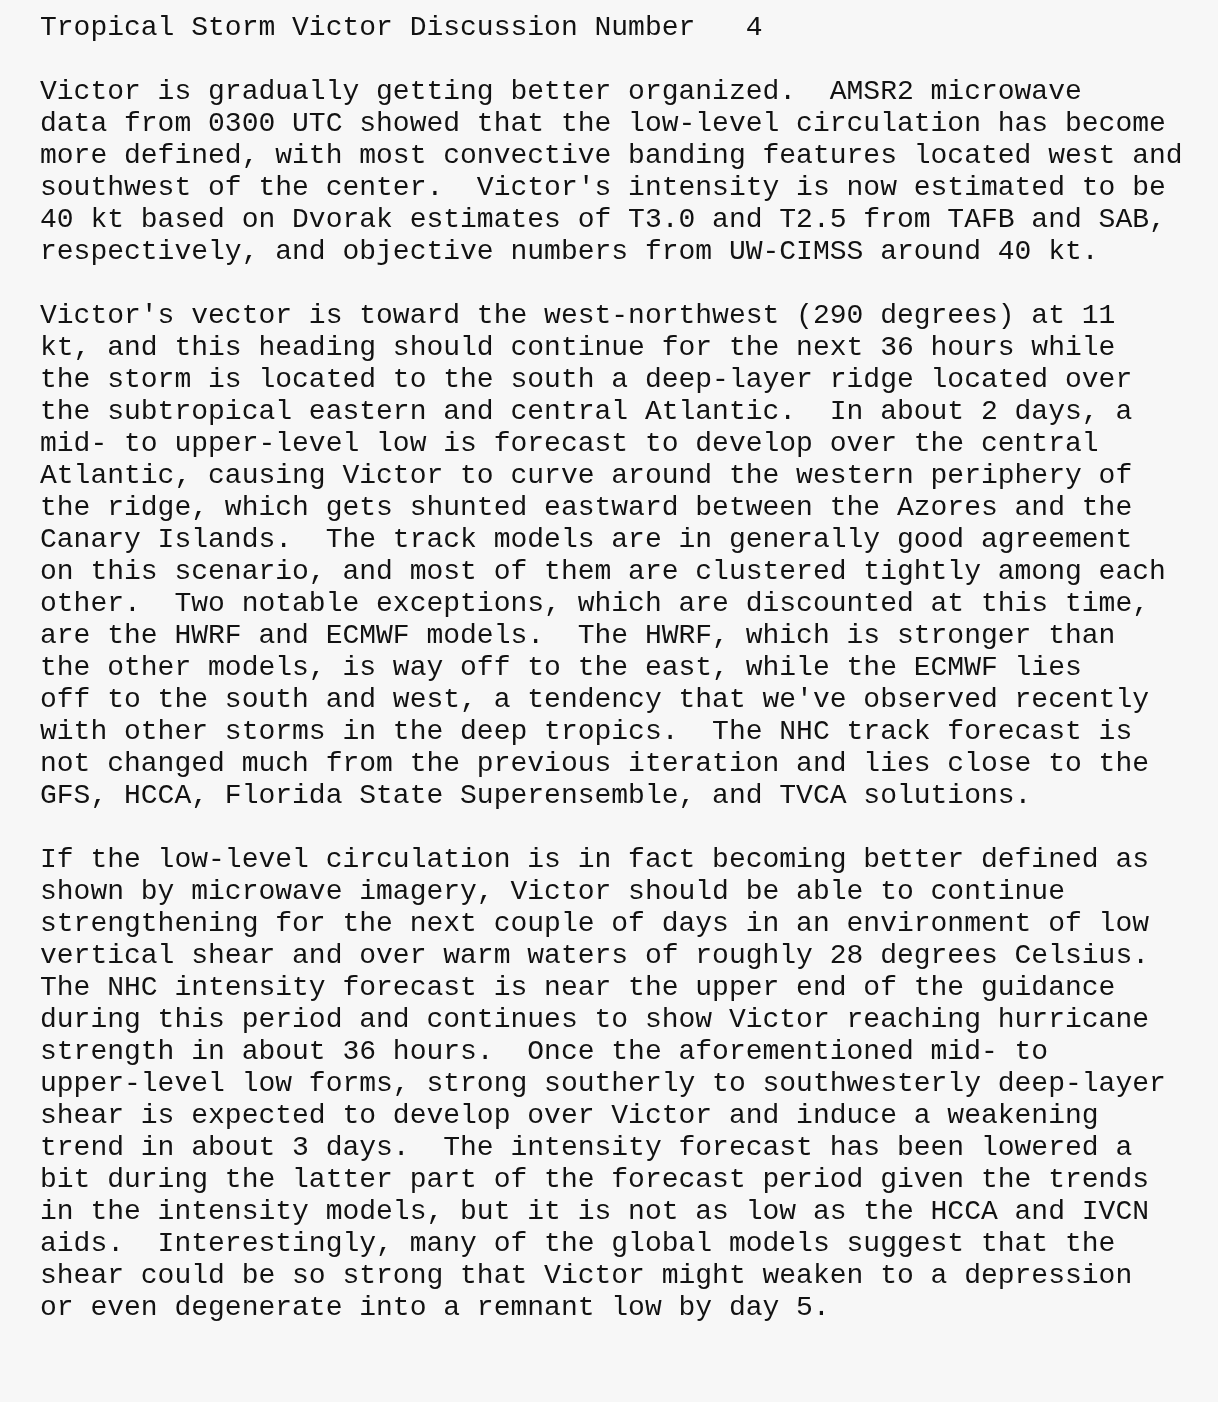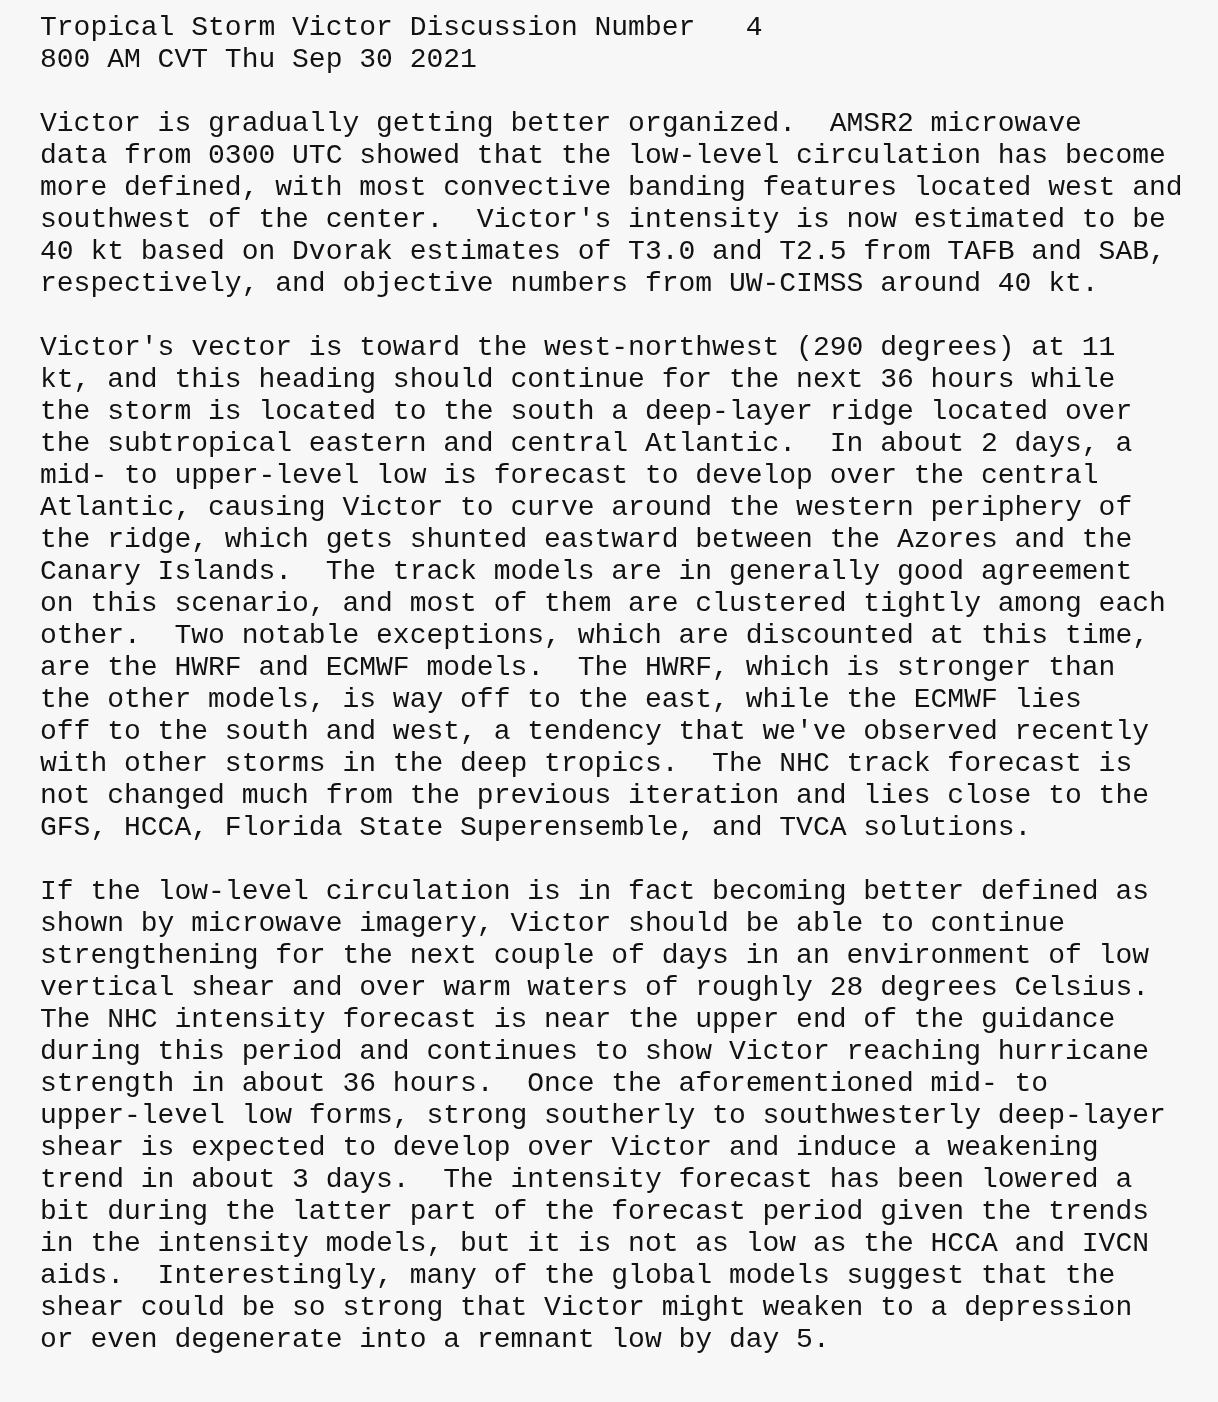--- a/index.html
+++ b/index.html
@@ -24,21 +24,20 @@
     height: 32px;
   }
 </style>
 </head>
 <body>
 
 <main class="document">
 
   <header>
     <div class="text-line">Tropical Storm Victor Discussion Number   4</div>
-    <div class="text-line">800 AM CVT Thu Sep 30 2021</div>
   </header>
 
   <div class="blank-line"></div>
 
   <div class="paragraph">Victor is gradually getting better organized.  AMSR2 microwave
 data from 0300 UTC showed that the low-level circulation has become
 more defined, with most convective banding features located west and
 southwest of the center.  Victor's intensity is now estimated to be
 40 kt based on Dvorak estimates of T3.0 and T2.5 from TAFB and SAB,
 respectively, and objective numbers from UW-CIMSS around 40 kt.</div>

